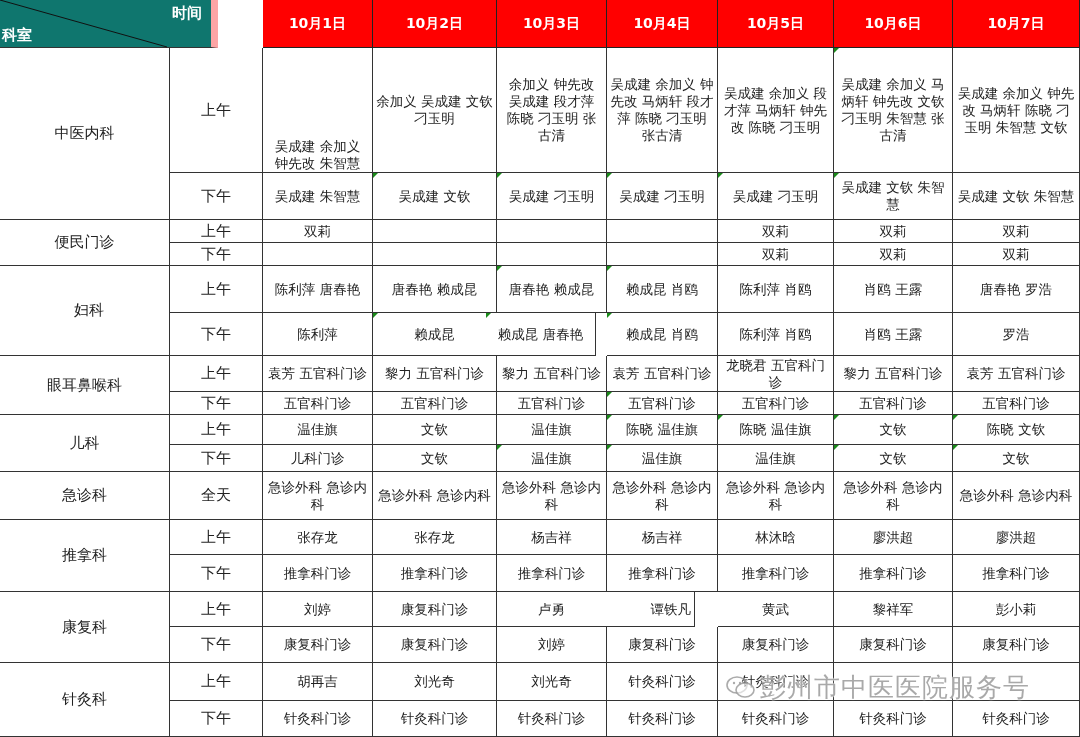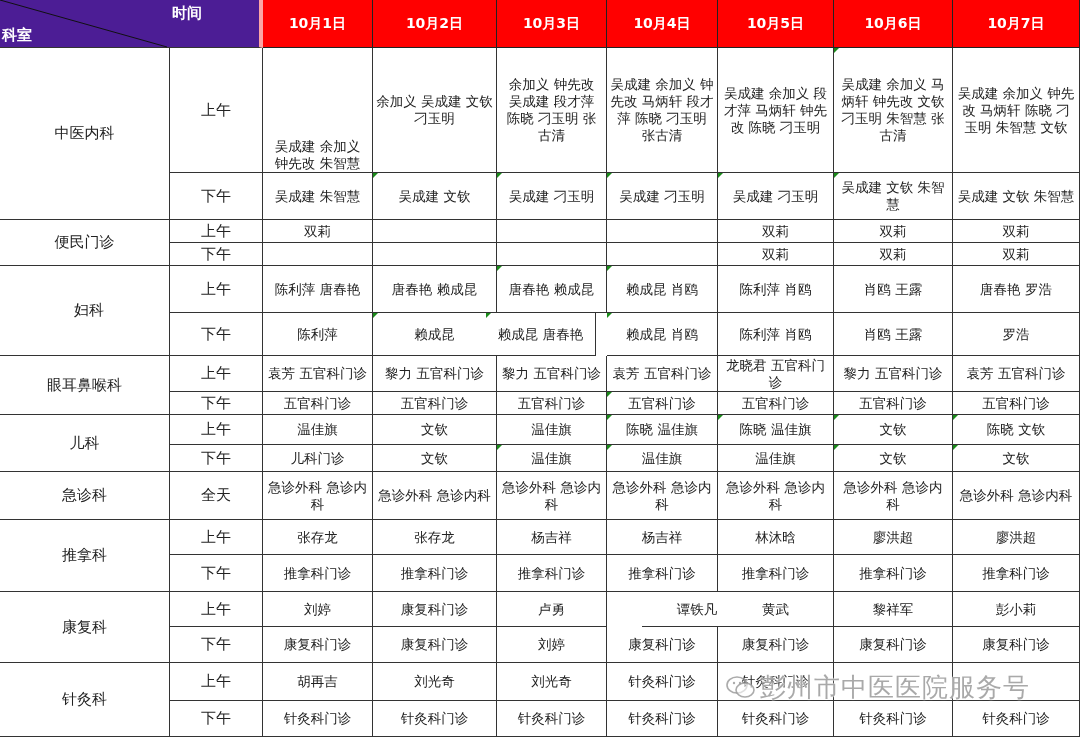--- a/index.html
+++ b/index.html
@@ -3,22 +3,22 @@
 <meta charset="utf-8">
 <style>
   html, body { margin: 0; padding: 0; background: #ffffff; }
   body { width: 1080px; height: 737px; overflow: hidden; position: relative;
          font-family: "DejaVu Sans", "Liberation Sans", sans-serif; }
   .grid { position: absolute; left: 0; top: 0; width: 1080px; height: 737px; }
   .cell { position: absolute; box-sizing: border-box; display: flex; align-items: center; justify-content: center;
           text-align: center; font-size: 13.5px; line-height: 17px; color: #222; padding: 0 3px;
           border-right: 1px solid #333; border-bottom: 1px solid #333; background: #fff; overflow: hidden; }
   .hdr { background: #ff0000; color: #fff; font-weight: bold; font-size: 14px; border-color: #222; }
-  .corner { position: absolute; left: 0; top: 0; width: 263px; height: 48px; background: #4c1d95;
-            border-right: 4px solid #fca5a5; border-bottom: 1px solid #333; box-sizing: border-box; }
+  .corner { position: absolute; left: 0; top: 0; width: 218px; height: 48px; background: #0f766e;
+            border-right: 7px solid #fca5a5; border-bottom: 1px solid #333; box-sizing: border-box; }
   .corner svg { position: absolute; left: 0; top: 0; }
   .corner .lbl-dept { position: absolute; left: 2px; bottom: 2px; color: #fff; font-weight: bold; font-size: 15px; }
   .corner .lbl-time { position: absolute; left: 172px; top: 4px; color: #fff; font-weight: bold; font-size: 15px; }
   .dept { font-size: 15px; }
   .slot { font-size: 15px; }
   .tri { position: absolute; left: 0; top: 0; width: 0; height: 0; border-top: 5px solid #1a8a1a; border-right: 5px solid transparent; }
   .watermark { position: absolute; left: 726px; top: 670px; height: 34px; display: flex; align-items: center;
                color: rgba(140,140,140,0.75); font-size: 26px; letter-spacing: 1px; pointer-events: none;
                text-shadow: 0 0 2px #fff, 0 0 1px #fff; }
   .watermark .wechat { width: 30px; height: 24px; margin-right: 4px; }
@@ -416,21 +416,21 @@
     </div>
     <div class="cell " style="left: 263px; top: 592px; width: 110px; height: 35px;">
       <span>刘婷</span>
     </div>
     <div class="cell " style="left: 373px; top: 592px; width: 124px; height: 35px;">
       <span>康复科门诊</span>
     </div>
     <div class="cell " style="left: 497px; top: 592px; width: 110px; height: 35px;">
       <span>卢勇</span>
     </div>
-    <div class="cell " style="left: 642px; top: 592px; width: 111px; height: 35px;">
+    <div class="cell " style="left: 584px; top: 592px; width: 111px; height: 35px; justify-content: flex-end;">
       <span>谭铁凡</span>
     </div>
     <div class="cell " style="left: 718px; top: 592px; width: 116px; height: 35px;">
       <span>黄武</span>
     </div>
     <div class="cell " style="left: 834px; top: 592px; width: 119px; height: 35px;">
       <span>黎祥军</span>
     </div>
     <div class="cell " style="left: 953px; top: 592px; width: 127px; height: 35px;">
       <span>彭小莉</span>

